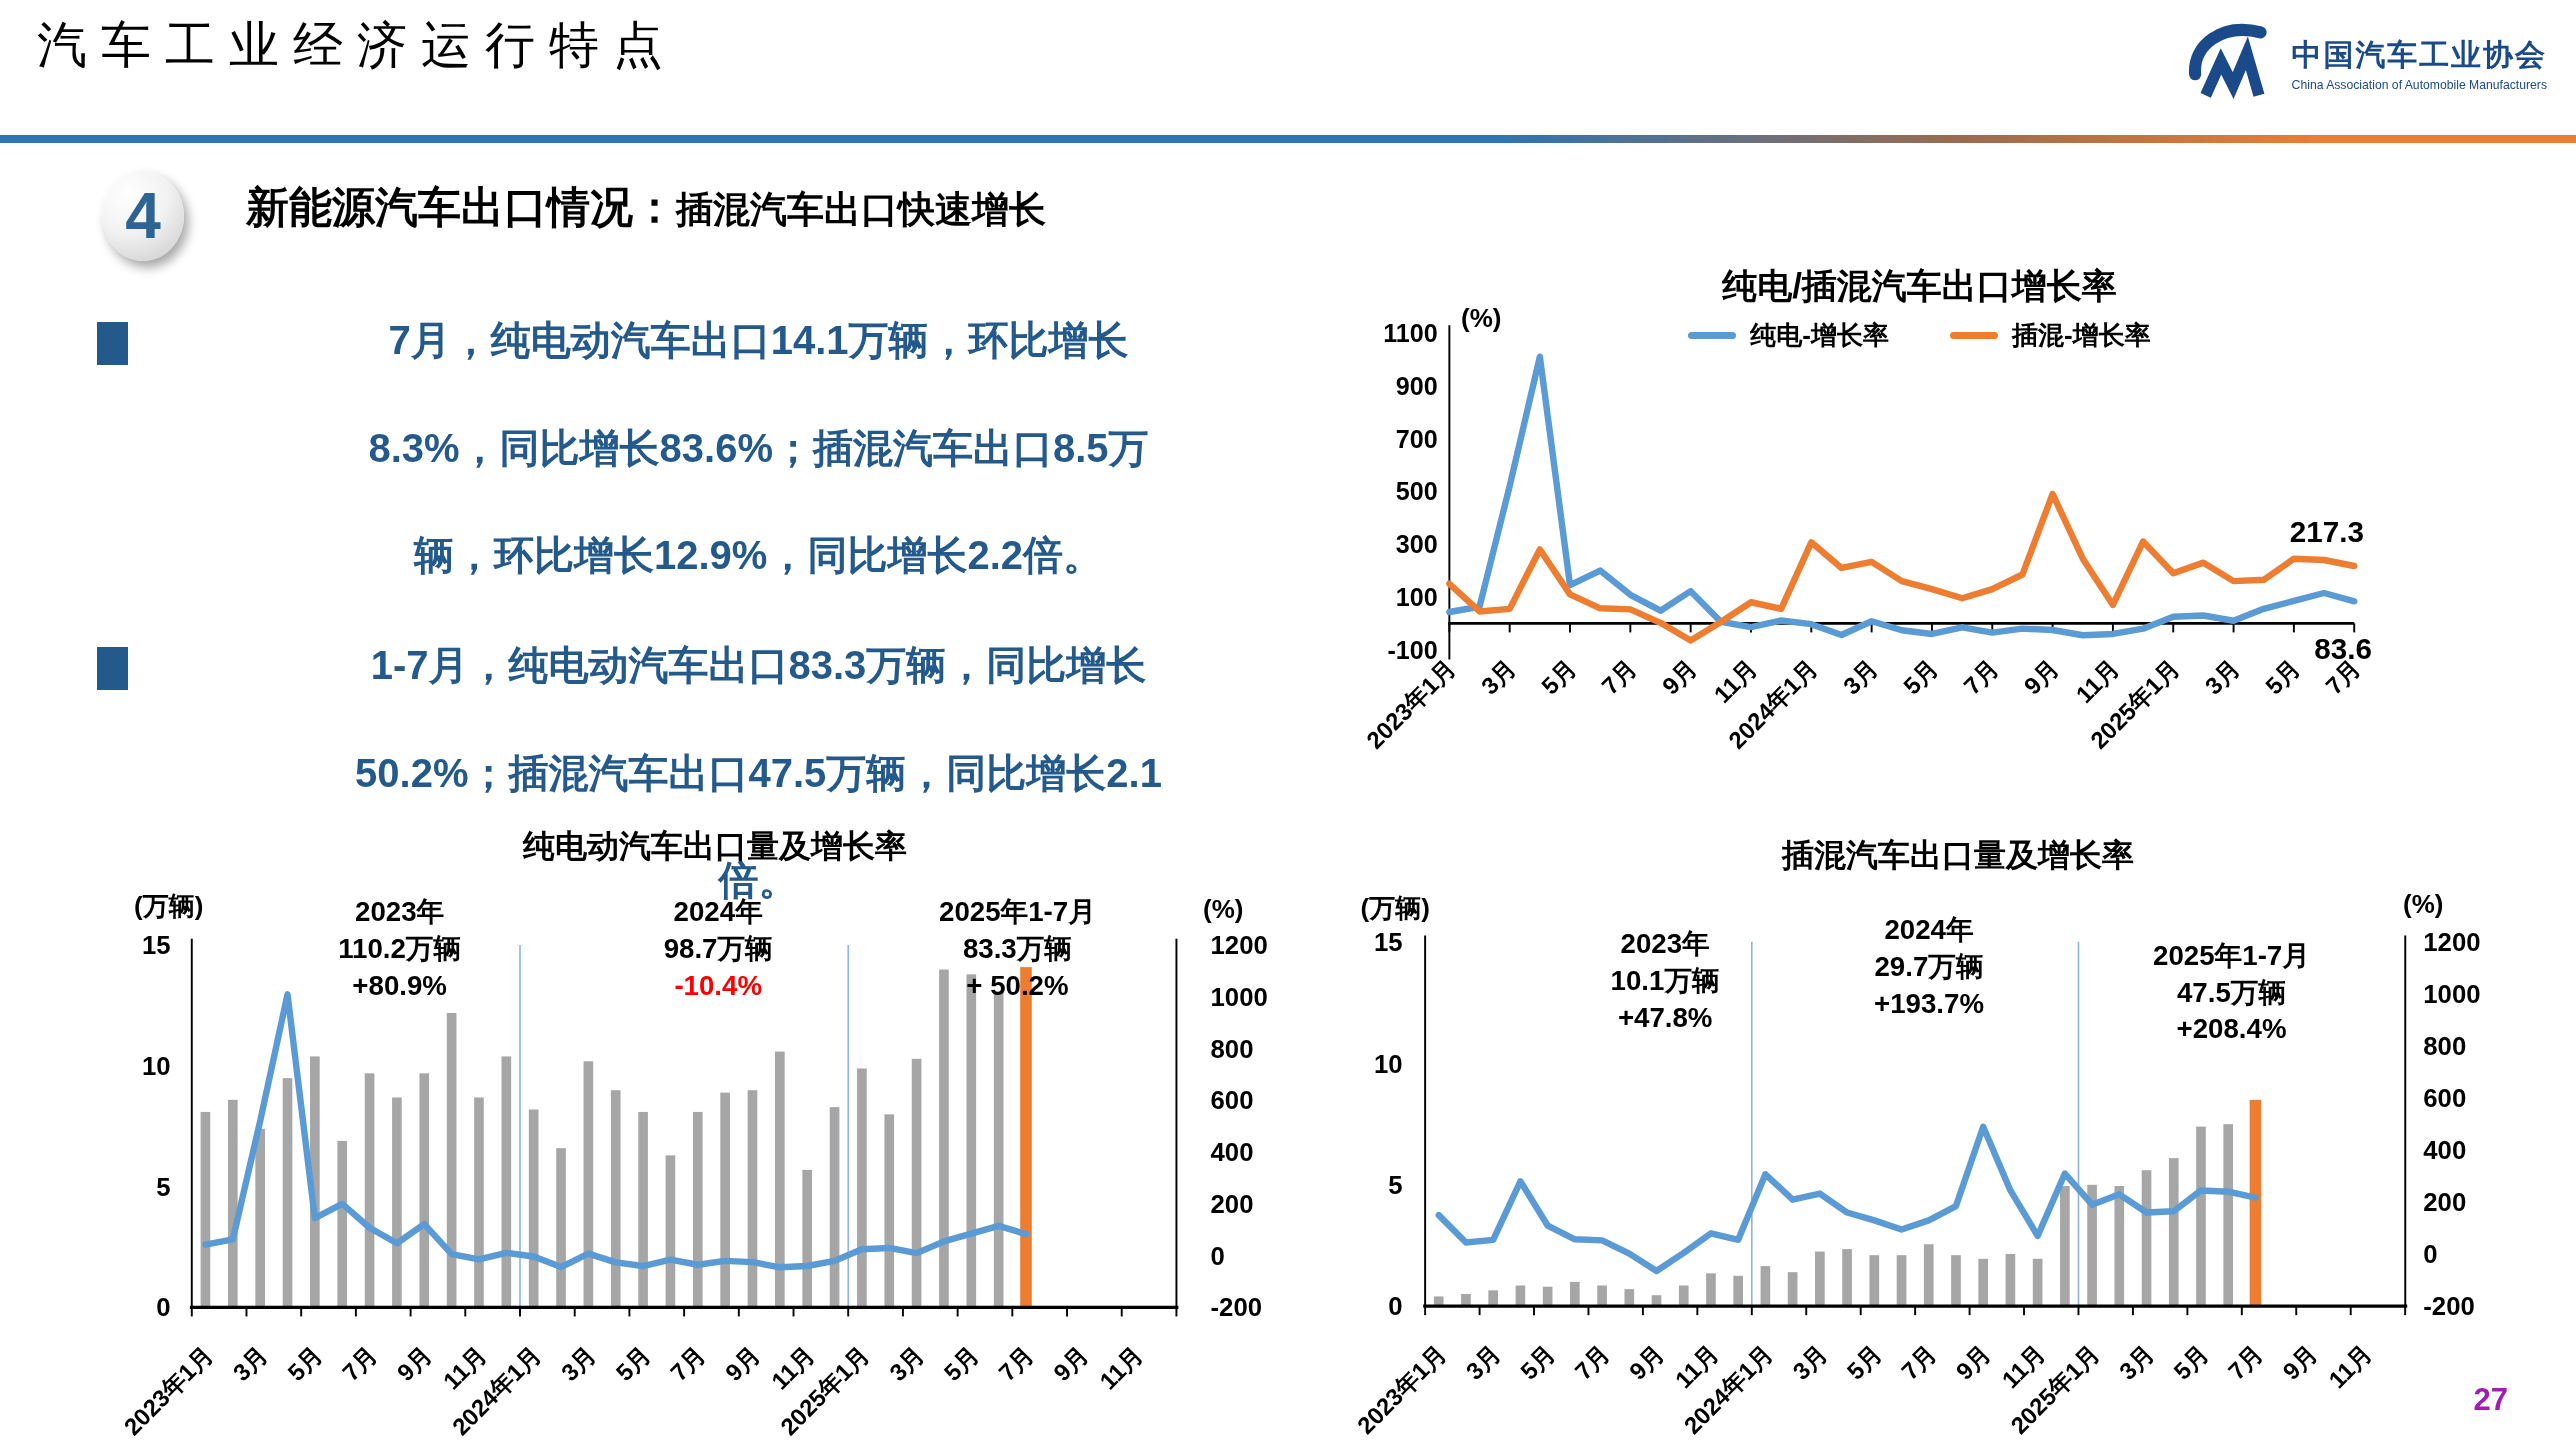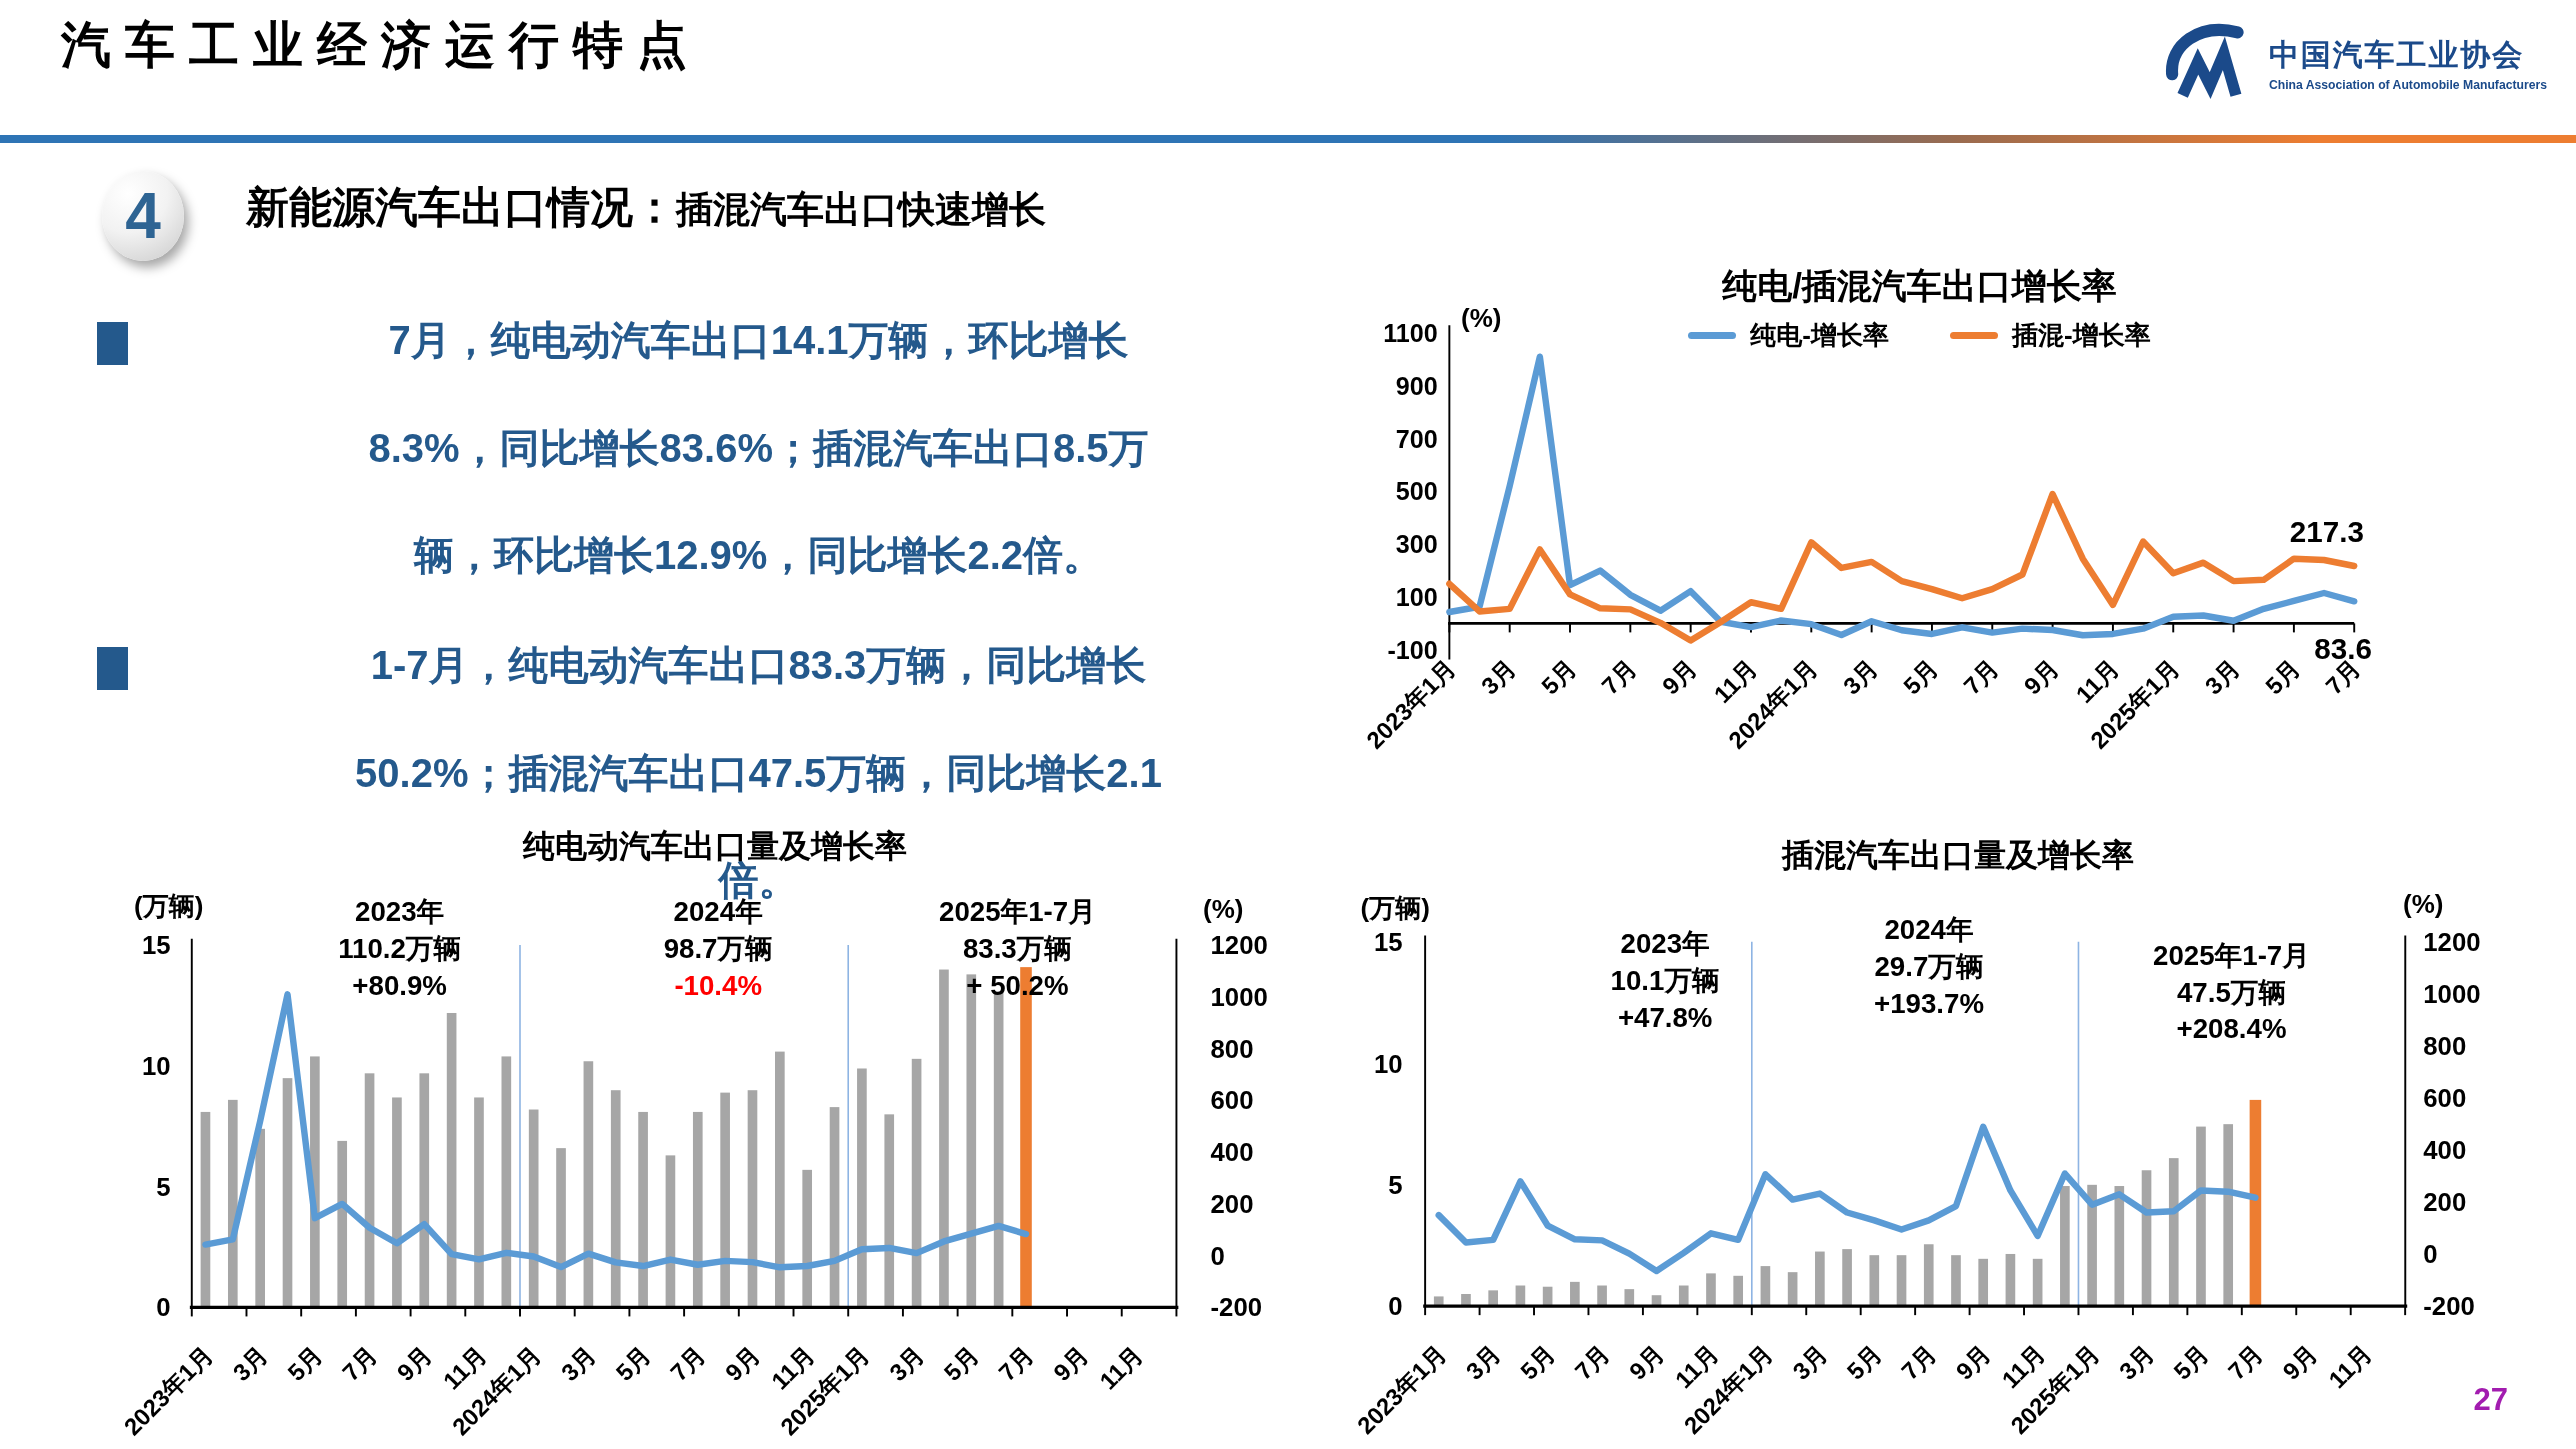--- a/index.html
+++ b/index.html
@@ -1,23 +1,23 @@
 <!DOCTYPE html>
 <html style="font-size:10.3px"><head>
 <meta charset="utf-8">
 <style>
   html,body{margin:0;padding:0;background:#fff;}
   .slide{position:relative;width:2576px;height:1449px;background:#ffffff;overflow:hidden;
          font-family:"Liberation Sans",sans-serif;color:#000;}
   
-  .main-title{position:absolute;left:37px;top:11.6px;font-size:50px;font-weight:700;
-              letter-spacing:14px;color:#000;margin-left:24px;}
+  .main-title{position:absolute;left:37px;top:11.6px;font-size:50px;font-weight:400;
+              letter-spacing:14px;color:#000;}
   .logo{position:absolute;right:29px;top:20.6px;display:flex;align-items:center;gap:11.6px;}
   .logo-text-cn{font-size:30px;font-weight:700;color:#1B4A8A;letter-spacing:1.9px;}
-  .logo-text-en{font-size:12.2px;font-weight:700;color:#1B4A8A;margin-top:2.6px;}
+  .logo-text-en{font-size:12.2px;font-weight:400;color:#1B4A8A;margin-top:2.6px;}
   .divider{position:absolute;left:0;top:135px;width:2576px;height:8.4px;
            background:linear-gradient(to right,#2E74B5 0%,#2E74B5 58%,#9A6B4F 76%,#ED7D31 90%,#ED7D31 100%);}
   
   .num-circle{position:absolute;left:102px;top:171px;width:82px;height:90px;border-radius:50%;
               background:radial-gradient(circle at 32% 25%,#ffffff 0%,#f2f2f2 45%,#d8d8d8 80%,#bdbdbd 100%);
               box-shadow:4.5px 6.4px 10.3px rgba(0,0,0,.35);display:flex;align-items:center;justify-content:center;}
   .num-circle span{font-size:64px;font-weight:700;color:#2E6493;}
   .section-head{position:absolute;left:246px;top:179px;white-space:nowrap;}
   .head-main{font-size:43px;font-weight:900;color:#000;}
   .head-sub{font-size:37px;font-weight:900;color:#000;}

